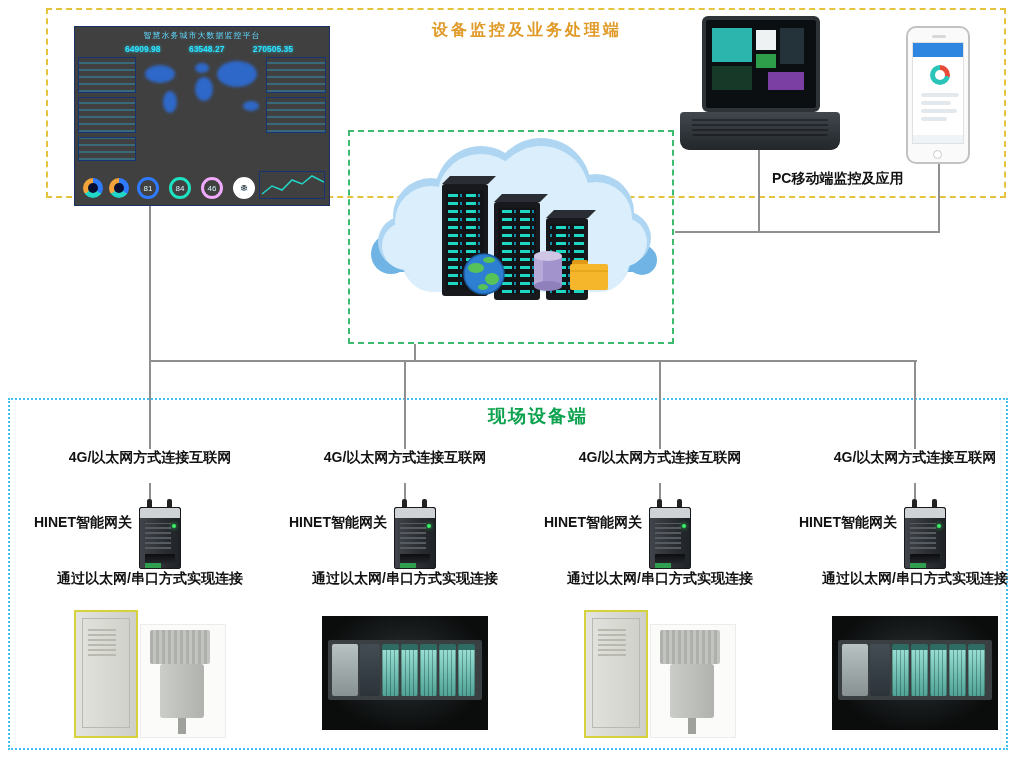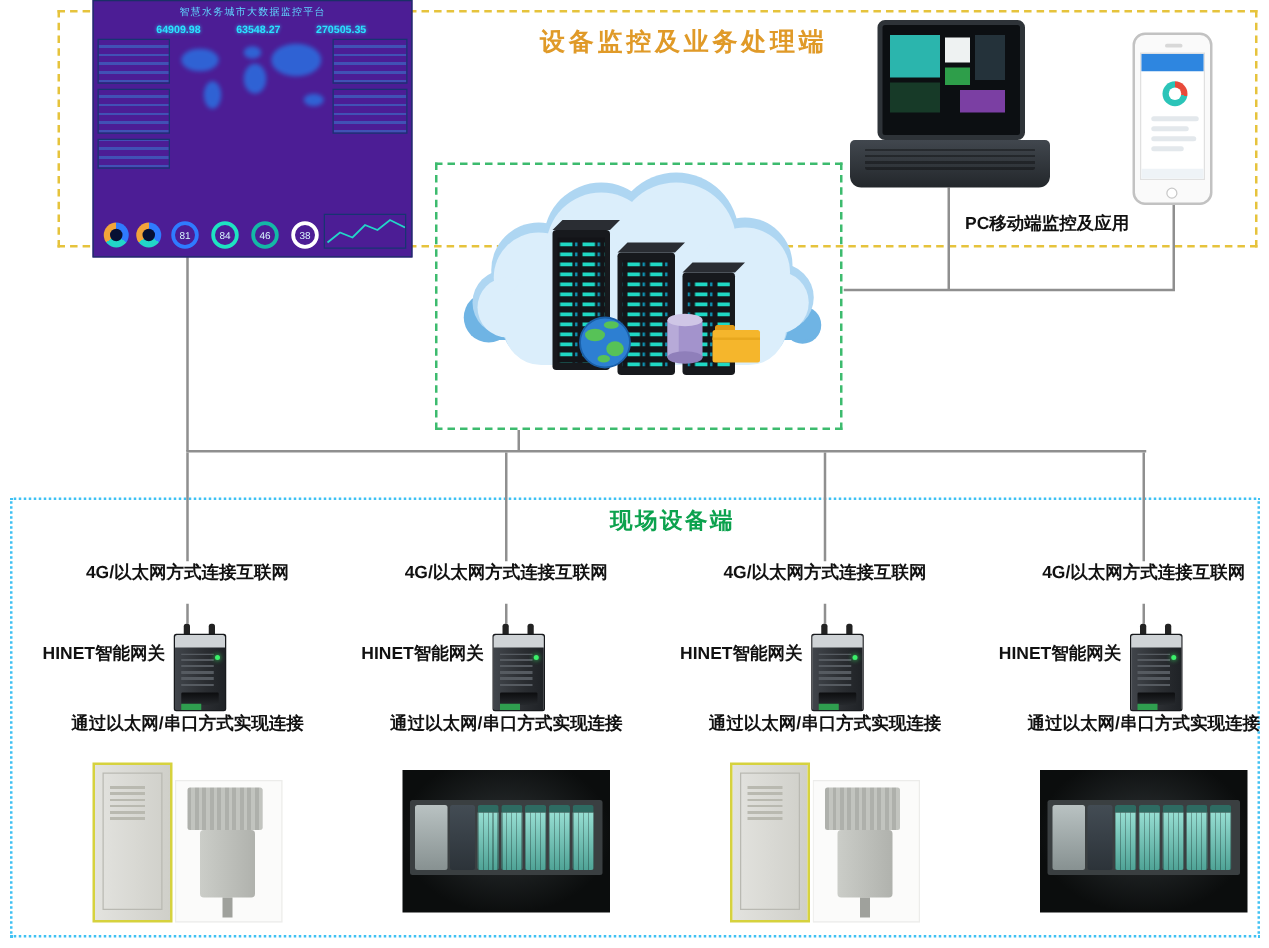--- a/index.html
+++ b/index.html
@@ -6,42 +6,42 @@
   body { background:#ffffff; font-family:"Liberation Sans","DejaVu Sans",sans-serif; }
   #stage { position:relative; width:1015px; height:758px; background:#fff; overflow:hidden; }
   .abs { position:absolute; }
   .line { position:absolute; background:#8f8f8f; }
 
   
   #top-frame   { left:46px; top:8px;  width:960px; height:190px; border:2px dashed #e6c33c; }
   #cloud-frame { left:348px; top:130px; width:326px; height:214px; border:2px dashed #3dbb6e; }
   #field-frame { left:8px; top:398px; width:1000px; height:352px; border:2px dotted #3fc1f3; }
 
-  #top-title { left:432px; top:20px; font-size:20px; font-weight:bold; color:#e09a28; letter-spacing:3px; }
+  #top-title { left:432px; top:20px; font-size:16px; font-weight:bold; color:#e09a28; letter-spacing:3px; }
   #side-label { left:688px; top:314px; font-size:19px; font-weight:bold; color:#0ca24e; letter-spacing:1px; }
   #field-title { left:488px; top:404px; font-size:18px; font-weight:bold; color:#0ca24e; letter-spacing:2px; }
   .lbl { position:absolute; color:#111; font-weight:bold; font-size:14px; }
   #dash-label { left:136px; top:183px; background:#eab308; padding:0 3px;text-align:right; }
   #pc-label { left:772px; top:170px; }
   #cloud-caption { left:348px; top:316px; width:215px; text-align:center; font-size:15px; }
 
   
-  #dashboard { left:74px; top:0; width:256px; height:206px; background:#4c1d95; border:1px solid #1a2f66; overflow:hidden; }
+  #dashboard { left:74px; top:26px; width:256px; height:180px; background:#404040; border:1px solid #1a2f66; overflow:hidden; }
   #db-title { position:absolute; top:3px; left:0; width:100%; text-align:center; font-size:8px; color:#5fd8ff; letter-spacing:1px; }
   #db-stats { position:absolute; left:50px; top:17px; width:168px; display:flex; justify-content:space-between; font-size:8.5px; font-weight:bold; color:#29e2ff; text-shadow:0 0 3px rgba(41,226,255,.8); }
   .dpanel { position:absolute; border:1px solid #173472; background:
     repeating-linear-gradient(0deg, rgba(40,200,255,.30) 0 2px, transparent 2px 7px); }
   #db-map { position:absolute; left:64px; top:32px; width:128px; height:84px; }
   .blob { position:absolute; background:#2b6fe0; border-radius:50%; filter:blur(1.5px); opacity:.85; }
   #db-gauges { position:absolute; left:62px; bottom:6px; display:flex; gap:10px; }
   .dgauge { width:22px; height:22px; border-radius:50%; display:flex; align-items:center; justify-content:center; font-size:8px; color:#d9f6ff; }
   .dgauge:nth-child(1){ border:3px solid #2f7bff; }
   .dgauge:nth-child(2){ border:3px solid #1ee3c2; }
-  .dgauge:nth-child(3){ border:3px solid #14b8a6; }
-  .dgauge:nth-child(4){ border:3px solid #ffffff; }
+  .dgauge:nth-child(3){ border:3px solid #f0abfc; }
+  .dgauge:nth-child(4){ border:8px solid #ffffff; }
   #db-donuts { position:absolute; left:8px; bottom:7px; display:flex; gap:6px; }
   .donut { width:20px; height:20px; border-radius:50%; position:relative;
     background:conic-gradient(#2f7bff 0 35%, #22d6c8 35% 65%, #f2a43a 65% 100%); }
   .donut::after { content:""; position:absolute; inset:5px; background:#071033; border-radius:50%; }
   #db-chart { position:absolute; right:4px; bottom:6px; border:1px solid #173472; }
 
   
   #laptop { left:680px; top:16px; width:160px; height:142px; }
   #laptop-screen { position:absolute; left:22px; top:0; width:118px; height:96px; background:#0c0f12; border:4px solid #2e3338; border-radius:6px; }
   .scrblk { position:absolute; }

